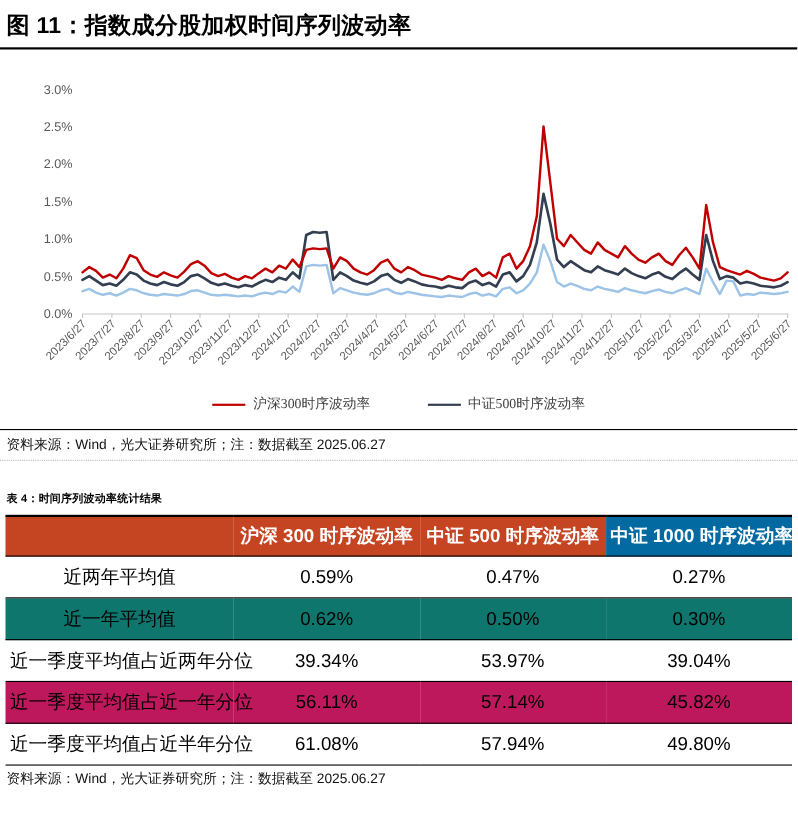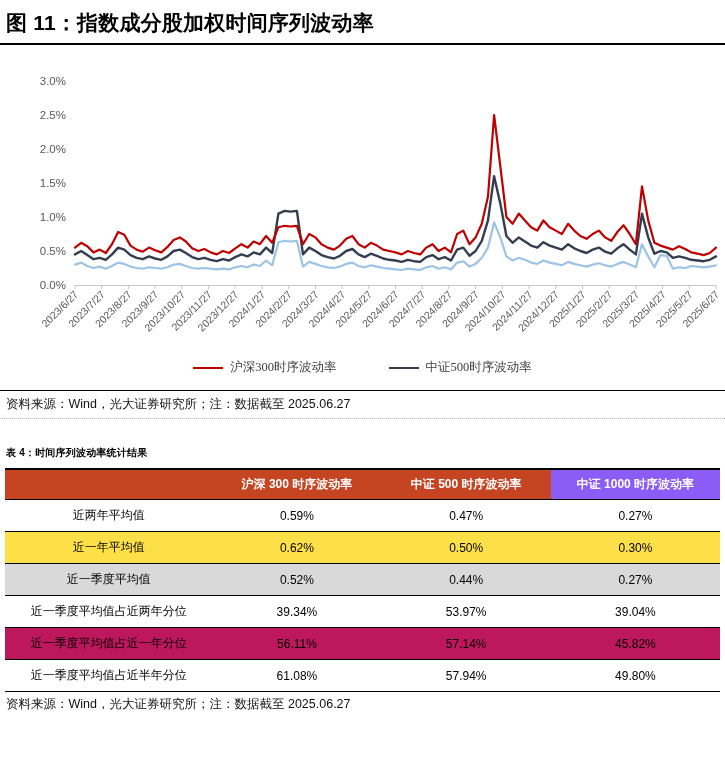--- a/index.html
+++ b/index.html
@@ -22,21 +22,21 @@
     gap:52px; margin:10px 0 14px 0; font-size:12.5px; color:#404040;font-family:Liberation Serif, serif;
   }
   .legend-item { display:flex; align-items:center; gap:7px; }
   .legend-swatch { width:30px; height:0; border-top-width:2.5px; border-top-style:solid; }
   .source-note {
     font-size:12.5px; color:#111; padding:5px 8px 5px 6px;
   }
   .tbl-title { font-size:10px; font-weight:bold; padding:27px 8px 8px 6px; letter-spacing:0.2px; }
   table.stats {
     width:calc(100% - 10px); margin:0 5px; border-collapse:collapse;
-    font-size:12px; table-layout:fixed;
+    font-size:17px; table-layout:fixed;
   }
   table.stats thead th {
     color:#fff; font-weight:bold; text-align:center;
     padding:6px 4px; border-top:2.5px solid #000; border-bottom:1.5px solid #000;
     white-space:nowrap;
   }
   table.stats thead th:first-child { width:29%; }
   table.stats tbody td {
     text-align:center; padding:7px 4px; border-bottom:1.3px solid #000;
     white-space:nowrap;
@@ -133,41 +133,35 @@
 </div>
 
 <div>
   <div class="tbl-title">表 4：时间序列波动率统计结果</div>
   <table class="stats">
     <thead>
         <tr id="stats-head">
           <th style="background: rgb(197, 69, 35);"></th>
           <th style="background: rgb(197, 69, 35);">沪深 300 时序波动率</th>
           <th style="background: rgb(197, 69, 35);">中证 500 时序波动率</th>
-          <th style="background: #8b5cf6;">中证 1000 时序波动率</th>
+          <th style="background: #0369a1;">中证 1000 时序波动率</th>
         </tr>
       </thead>
     <tbody id="stats-body">
         <tr>
           <td>近两年平均值</td>
           <td>0.59%</td>
           <td>0.47%</td>
           <td>0.27%</td>
         </tr>
-        <tr style="background: #fde047;">
+        <tr style="background: #0f766e;">
           <td>近一年平均值</td>
           <td>0.62%</td>
           <td>0.50%</td>
           <td>0.30%</td>
-        </tr>
-        <tr style="background: rgb(217, 217, 217);">
-          <td>近一季度平均值</td>
-          <td>0.52%</td>
-          <td>0.44%</td>
-          <td>0.27%</td>
         </tr>
         <tr>
           <td>近一季度平均值占近两年分位</td>
           <td>39.34%</td>
           <td>53.97%</td>
           <td>39.04%</td>
         </tr>
         <tr style="background: #be185d;">
           <td>近一季度平均值占近一年分位</td>
           <td>56.11%</td>

